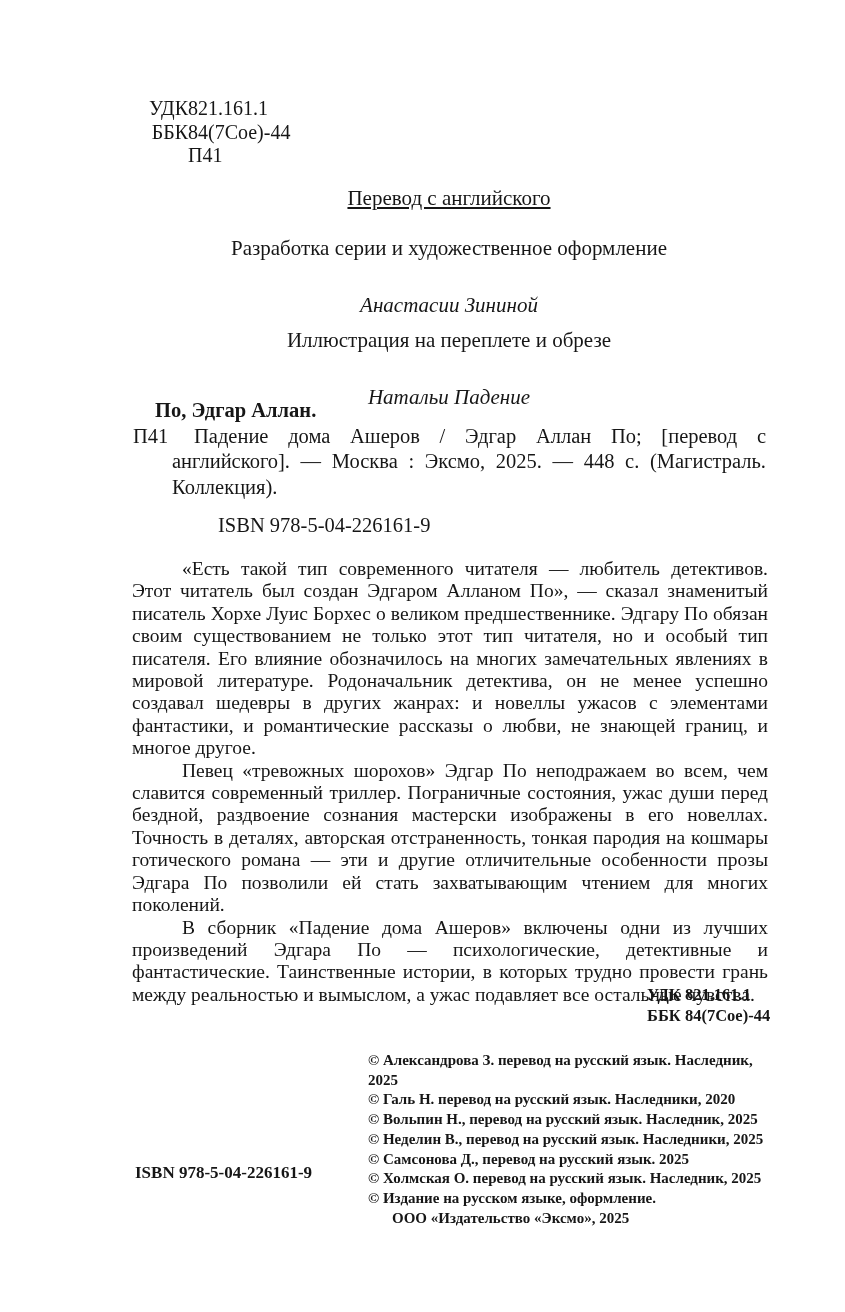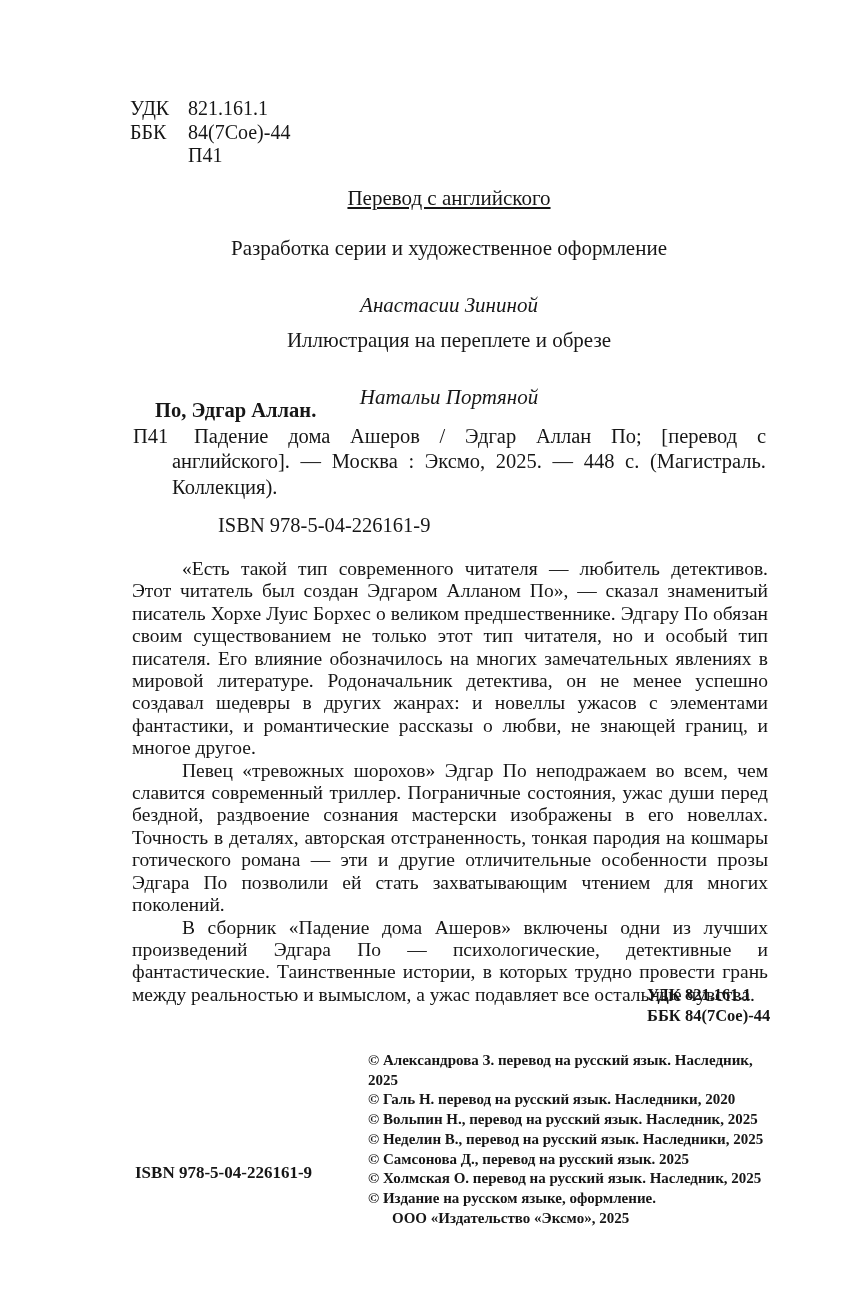--- a/index.html
+++ b/index.html
@@ -20,21 +20,21 @@
 
   
   .top-codes {
     position: absolute;
     left: 130px;
     top: 97px;
     font-size: 20px;
     line-height: 23.5px;
     white-space: nowrap;
   }
-  .code-row { display: flex; }
+  .code-row { display: flex; text-align: right; }
   .code-label { width: 58px; }
 
   
   .credits {
     position: absolute;
     left: 130px;
     top: 186px;
     width: 638px;
     text-align: center;
     font-size: 21px;
@@ -142,21 +142,21 @@
       <span class="code-label"></span>
       <span>П41</span>
     </div>
   </section>
 
   <section class="credits">
     <div class="translation">Перевод с английского</div>
     <div>Разработка серии и художественное оформление</div>
     <div class="name">Анастасии Зининой</div>
     <div class="illustration-label">Иллюстрация на переплете и обрезе</div>
-    <div class="name">Натальи Портяной</div>
+    <div class="name">Натальи Падение</div>
   </section>
 
   <section class="catalog">
     <div class="author">По, Эдгар Аллан.</div>
     <div class="desc">
       <span class="card-code">П41</span>
       <span class="desc-text">Падение дома Ашеров / Эдгар Аллан По; [перевод с английского]. — Москва : Эксмо, 2025. — 448 с. (Магистраль. Коллекция).</span>
     </div>
     <div class="isbn-mid">ISBN 978-5-04-226161-9</div>
   </section>

